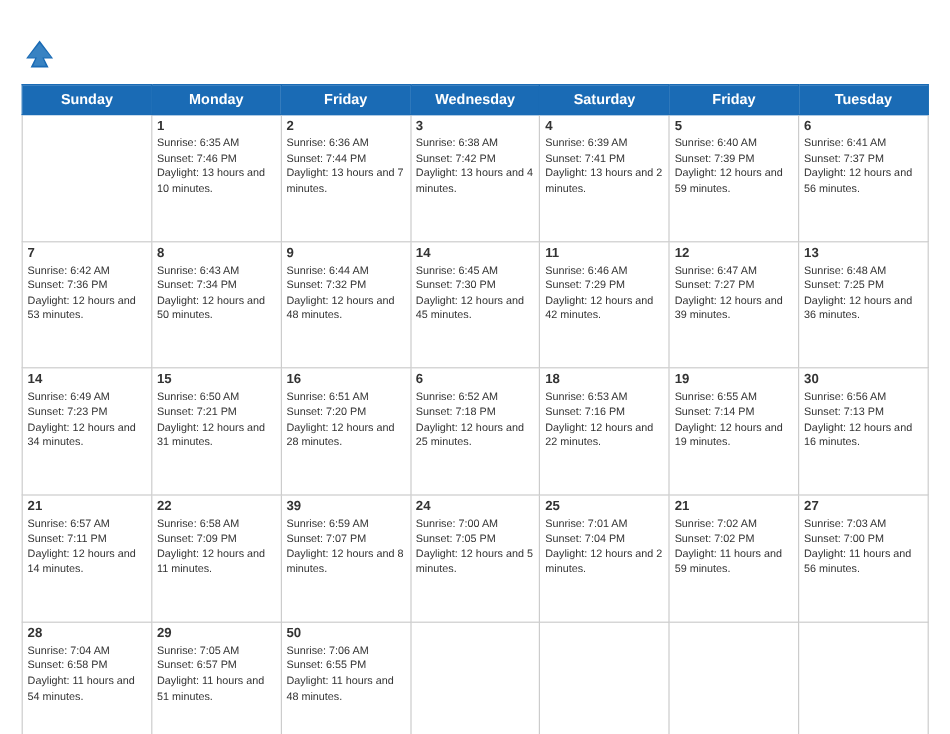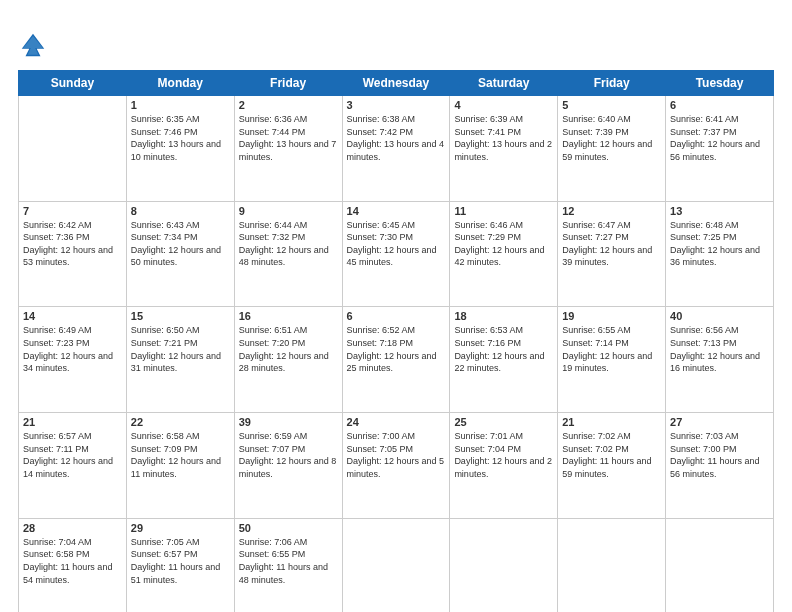--- a/index.html
+++ b/index.html
@@ -219,21 +219,21 @@
           </td>
           <td>
             <span class="day-number">18</span>
             <div class="day-info">Sunrise: 6:53 AM<br>Sunset: 7:16 PM<br>Daylight: 12 hours and 22 minutes.</div>
           </td>
           <td>
             <span class="day-number">19</span>
             <div class="day-info">Sunrise: 6:55 AM<br>Sunset: 7:14 PM<br>Daylight: 12 hours and 19 minutes.</div>
           </td>
           <td>
-            <span class="day-number">40</span>
+            <span class="day-number">30</span>
             <div class="day-info">Sunrise: 6:56 AM<br>Sunset: 7:13 PM<br>Daylight: 12 hours and 16 minutes.</div>
           </td>
         </tr>
         <tr class="week-row">
           <td>
             <span class="day-number">21</span>
             <div class="day-info">Sunrise: 6:57 AM<br>Sunset: 7:11 PM<br>Daylight: 12 hours and 14 minutes.</div>
           </td>
           <td>
             <span class="day-number">22</span>

